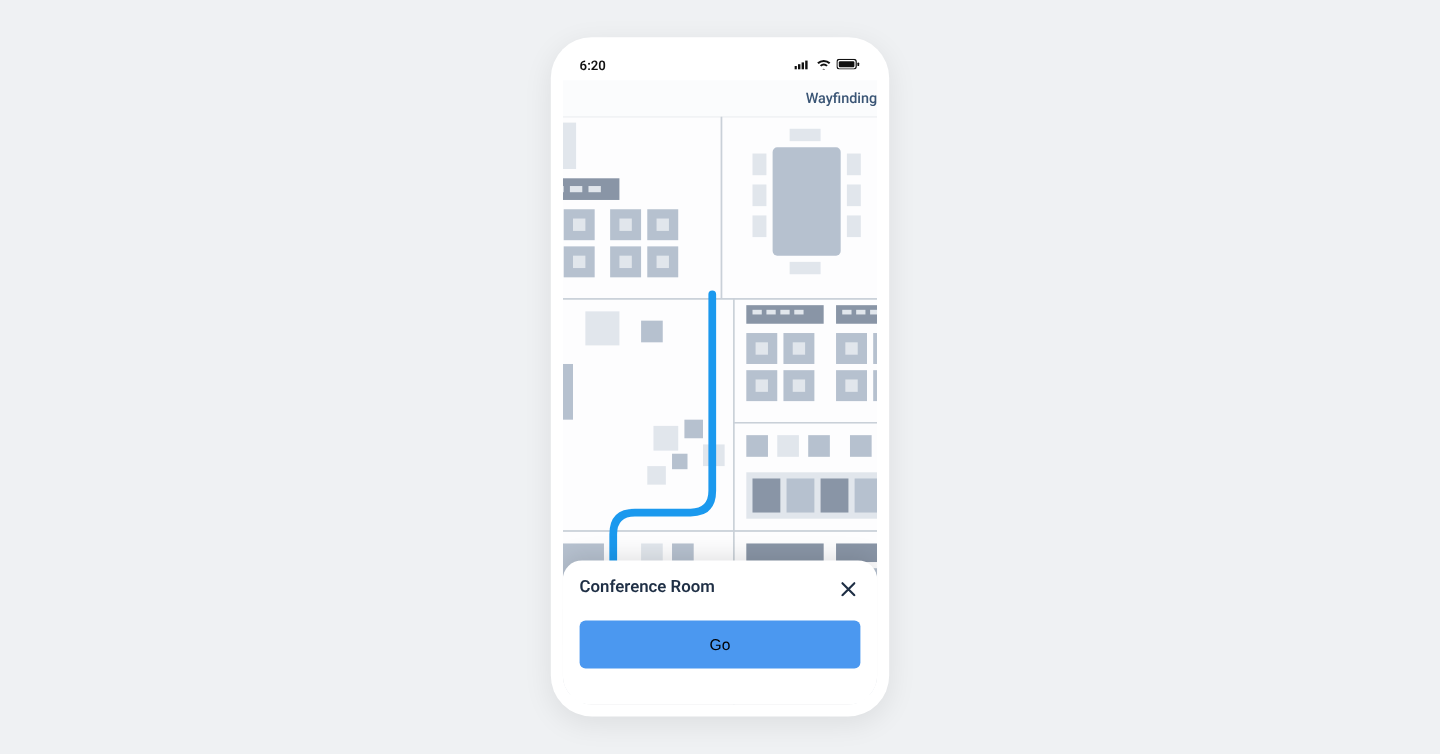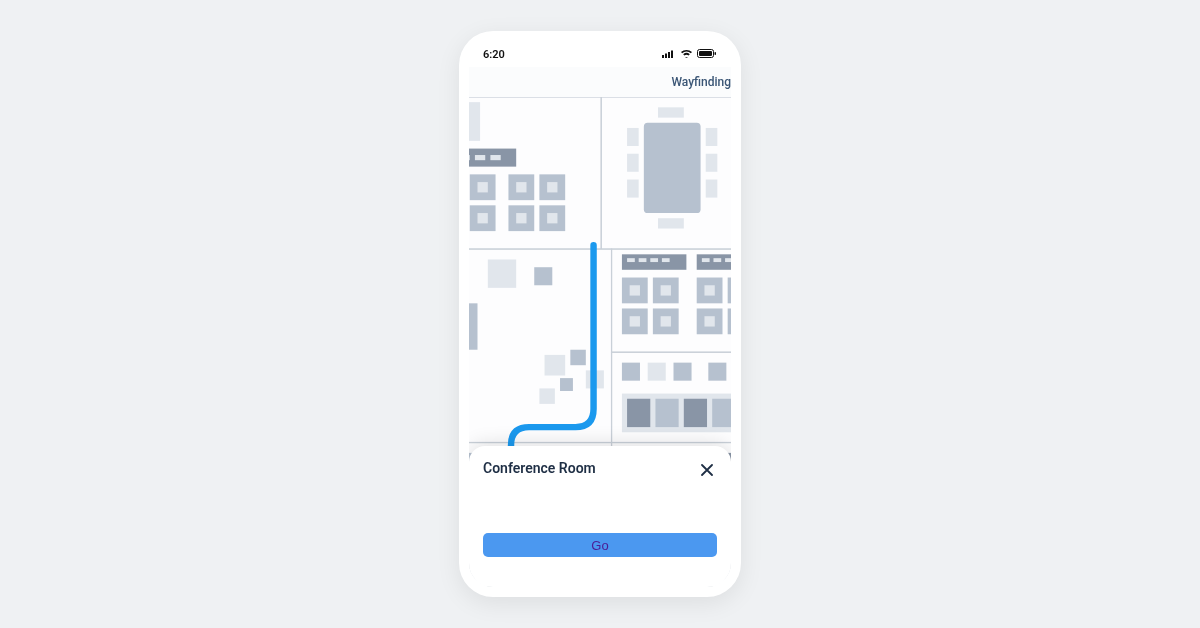--- a/index.html
+++ b/index.html
@@ -86,29 +86,28 @@
     color: #1f2f45;
   }
   .close-btn {
     width: 20px; height: 20px;
     display: flex; align-items: center; justify-content: center;
     cursor: pointer;
     color: #1f2f45;
   }
   .go-btn {
     width: 100%;
-    height: 24px;
+    height: 40px;
     border: none;
     border-radius: 5px;
     background: #4b98f0;
-    color: #4c1d95;
+    color: #000000;
     font-size: 13px;
     font-weight: 500;
     cursor: pointer;
-    margin-top: 37px;
   }
 </style>
 </head>
 <body>
 
 <div class="phone">
   <div class="screen">
 
     <div class="status-bar">
       <span>6:20</span>

